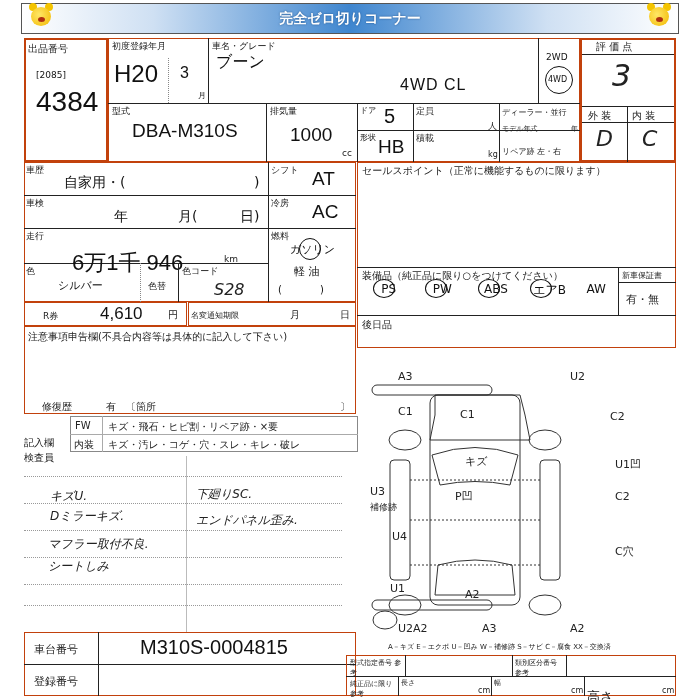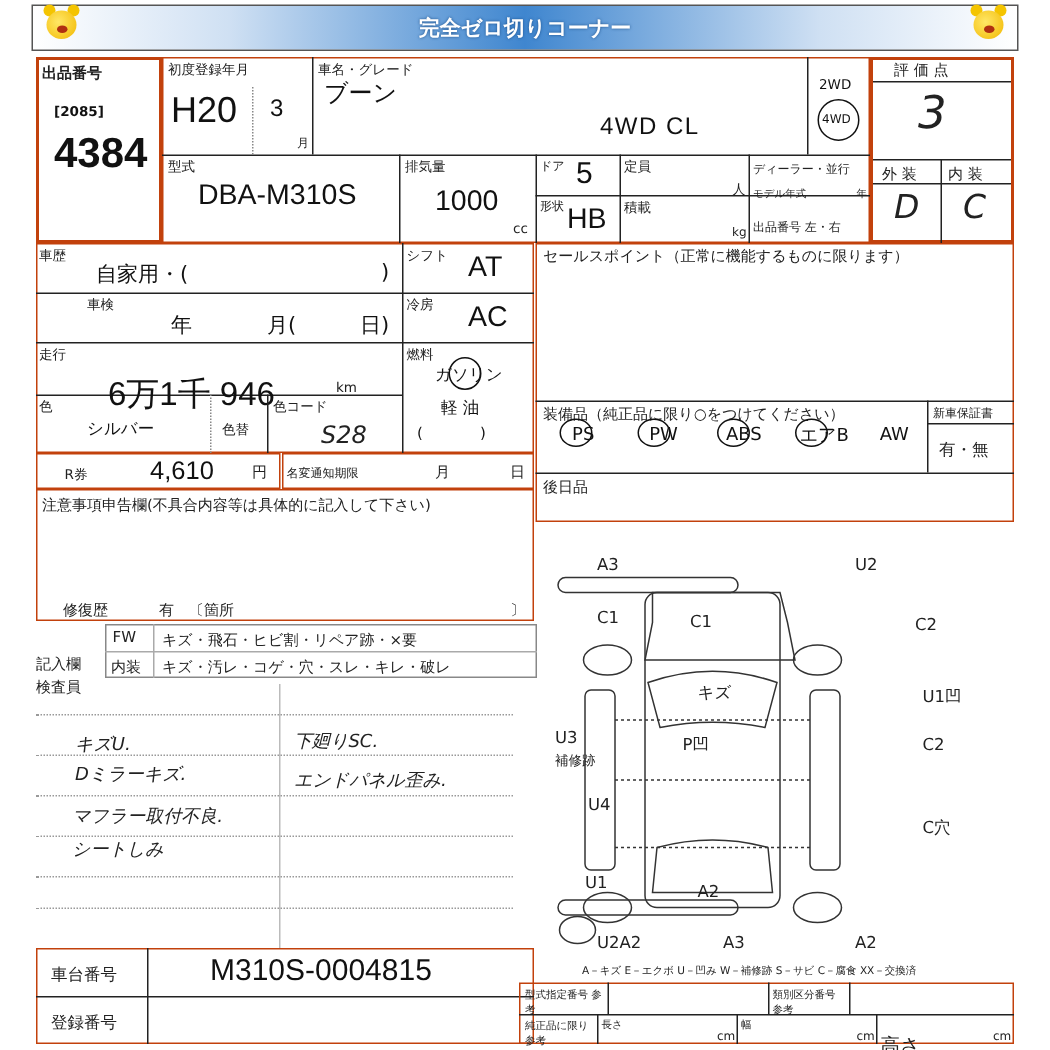--- a/index.html
+++ b/index.html
@@ -8,21 +8,21 @@
   .banner { left: 21px; top: 3px; width: 658px; height: 31px; border: 1px solid #555;
     background: linear-gradient(to right, #fff 0%, #cfe0f3 20%, #3f86cf 50%, #cfe0f3 80%, #fff 100%); }
   .banner-title { left: 0; right: 0; top: 6px; text-align: center; color: #fff; font-size: 14px; font-weight: bold; text-shadow: 0 0 2px #1b4f8a; }
   .bear { width: 26px; height: 24px; top: 3px; }
   .bear .head { position:absolute; left:3px; top:4px; width:20px; height:19px; border-radius:50%; background: radial-gradient(circle at 40% 40%, #ffe766, #f2b800); }
   .bear .ear { position:absolute; width:8px; height:8px; border-radius:50%; background:#f4c400; top:0; }
   .bear .mouth { position:absolute; left:10px; top:14px; width:7px; height:5px; border-radius:50%; background:#b03010; }
   .line-h { height: 0; border-top: 1px solid #222; }
   .line-v { width: 0; border-left: 1px solid #222; }
   .thick { border-width: 2px !important; }
-  .box { border: 1px solid #c2410c; font-weight: bold; }
+  .box { border: 1px solid #c2410c; }
   .lbl { font-size: 9px; color: #222; }
   .big { font-family: "Liberation Sans", sans-serif; }
   .hand { font-family: "DejaVu Sans", sans-serif; font-style: italic; color: #222; }
   .dotted-h { height: 0; border-top: 1px dotted #999; }
   .circle { border: 1.5px solid #111; border-radius: 50%; }
 </style>
 </head>
 <body>
 
 <div class="abs banner">
@@ -79,21 +79,21 @@
 <div class="abs lbl" style="left:360px;top:132px;font-size:8px;">形状</div>
 <div class="abs big" style="left:378px;top:136px;font-size:19px;">HB</div>
 <div class="abs line-v" style="left:413px;top:103px;height:59px;"></div>
 <div class="abs lbl" style="left:416px;top:105px;">定員</div>
 <div class="abs lbl" style="left:488px;top:120px;">人</div>
 <div class="abs lbl" style="left:416px;top:132px;">積載</div>
 <div class="abs lbl" style="left:488px;top:150px;font-size:8px;">kg</div>
 <div class="abs line-v" style="left:499px;top:103px;height:59px;"></div>
 <div class="abs lbl" style="left:502px;top:107px;font-size:8px;">ディーラー・並行</div>
 <div class="abs lbl" style="left:502px;top:124px;font-size:7px;width:76px;"><span>モデル年式</span><span style="float:right">年</span></div>
-<div class="abs lbl" style="left:502px;top:146px;font-size:8px;">出品番号 左・右</div>
+<div class="abs lbl" style="left:502px;top:146px;font-size:8px;">リペア跡 左・右</div>
 
 <div class="abs box" style="left:580px;top:38px;width:96px;height:124px;border-width:2px;"></div>
 <div class="abs lbl" style="left:596px;top:40px;font-size:10px;">評 価 点</div>
 <div class="abs line-h" style="left:582px;top:54px;width:92px;"></div>
 <div class="abs hand" style="left:612px;top:58px;font-size:30px;">3</div>
 <div class="abs line-h" style="left:582px;top:106px;width:92px;"></div>
 <div class="abs lbl" style="left:588px;top:109px;font-size:10px;">外 装</div>
 <div class="abs lbl" style="left:632px;top:109px;font-size:10px;">内 装</div>
 <div class="abs line-h" style="left:582px;top:122px;width:92px;"></div>
 <div class="abs line-v" style="left:627px;top:106px;height:56px;"></div>
@@ -103,21 +103,21 @@
 <div class="abs box" style="left:24px;top:162px;width:332px;height:140px;"></div>
 <div class="abs line-v" style="left:268px;top:162px;height:140px;"></div>
 <div class="abs line-h" style="left:24px;top:195px;width:332px;"></div>
 <div class="abs line-h" style="left:24px;top:228px;width:332px;"></div>
 <div class="abs line-h" style="left:24px;top:263px;width:244px;"></div>
 
 <div class="abs lbl" style="left:26px;top:164px;">車歴</div>
 <div class="abs" style="left:64px;top:174px;font-size:14px;">自家用・(</div>
 <div class="abs" style="left:254px;top:174px;font-size:14px;">)</div>
 
-<div class="abs lbl" style="left:26px;top:197px;padding-left:32px;">車検</div>
+<div class="abs lbl" style="left:26px;top:197px;">車検</div>
 <div class="abs" style="left:114px;top:208px;font-size:14px;">年</div>
 <div class="abs" style="left:178px;top:208px;font-size:14px;">月(</div>
 <div class="abs" style="left:240px;top:208px;font-size:14px;">日)</div>
 
 <div class="abs lbl" style="left:26px;top:230px;">走行</div>
 <div class="abs big" style="left:72px;top:248px;font-size:22px;">6万1千 946</div>
 <div class="abs lbl" style="left:224px;top:254px;">km</div>
 
 <div class="abs lbl" style="left:26px;top:265px;">色</div>
 <div class="abs" style="left:58px;top:278px;font-size:11px;">シルバー</div>

